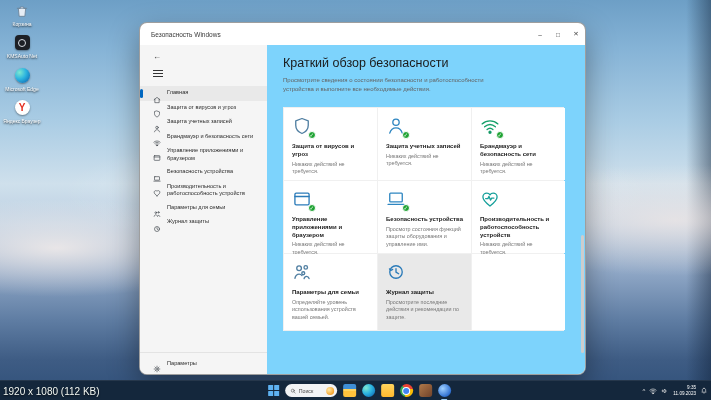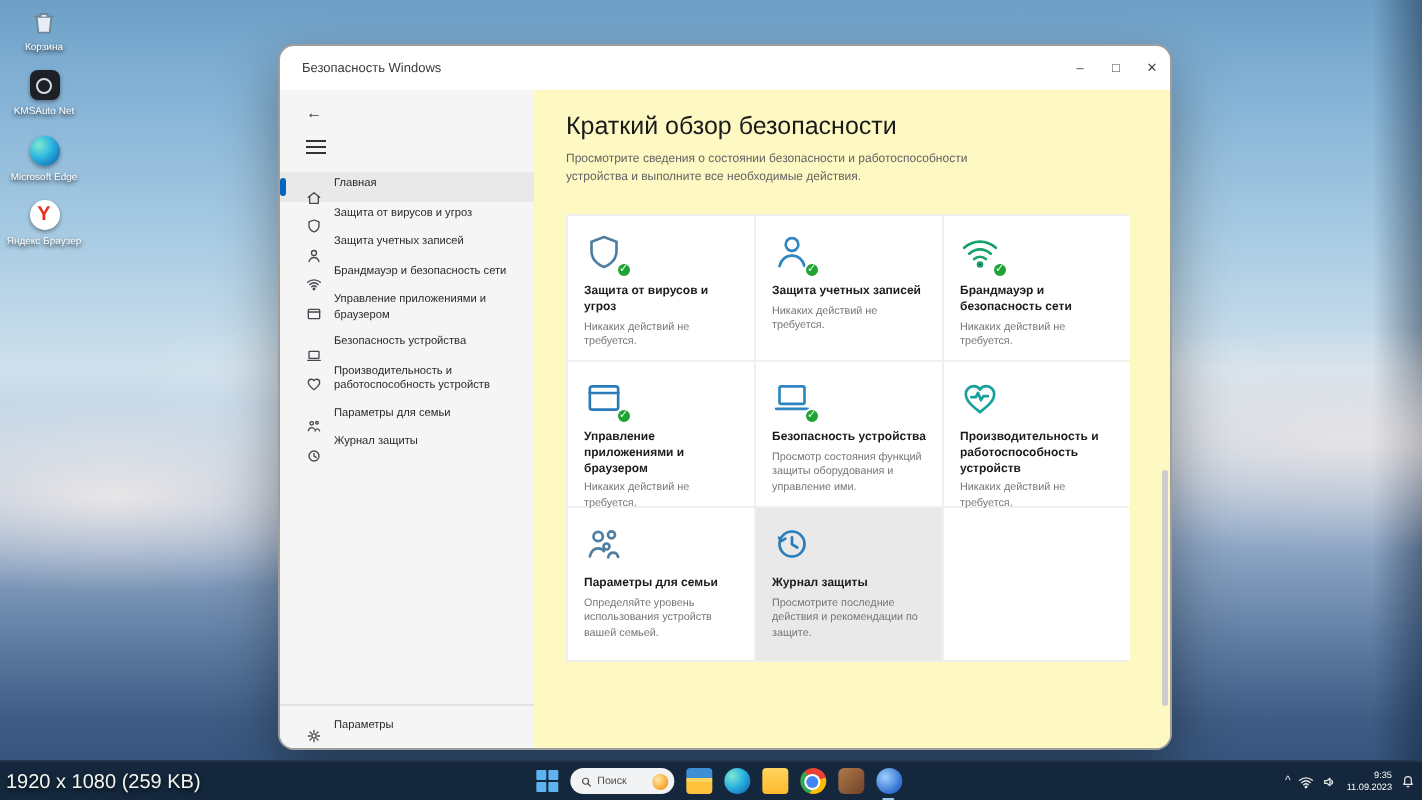--- a/index.html
+++ b/index.html
@@ -52,21 +52,21 @@
   .si .si-ico svg{ width:8px; height:8px; stroke:#43484e; }
   .si .si-label{ font-size:5.6px; color:#2a2a2a; line-height:1.35; }
   .si.sel{ background:#e9e9e9; }
   .si.sel::before{ content:""; position:absolute; left:0; top:3px; bottom:3px; width:2.5px; background:#0067c0; border-radius:2px; }
   .settings-row{ position:absolute; bottom:0; left:0; right:0; border-top:1px solid #e3e3e3; padding:6px 0 7px 13px; display:flex; align-items:center; }
   .settings-row .si-ico{ width:8px; height:8px; margin-right:6px; }
   .settings-row .si-ico svg{ width:8px; height:8px; stroke:#43484e; }
   .settings-row .si-label{ font-size:5.6px; color:#2a2a2a; }
 
   
-  .main{ flex:1; position:relative; background:#fef9c3; }
+  .main{ flex:1; position:relative; background:#7dd3fc; }
   .main h1{ font-size:12.5px; font-weight:400; color:#1a1a1a; margin:11px 0 0 16px; }
   .subtitle{ font-size:6px; color:#636363; line-height:1.5; width:225px; margin:6px 0 0 16px; }
   .tiles{ margin:13px 0 0 16px; width:281px; display:grid; grid-template-columns:93px 93px 93px; grid-template-rows:72px 72px 76px; background:#f0f0f0; gap:1px; border:1px solid #f0f0f0; }
   .tile{ background:#fff; padding:8px 8px 4px 8px; }
   .tile.hl{ background:#e9e9e9; }
   .tile-icon{ position:relative; width:22px; height:22px; margin-bottom:5px; }
   .tile-icon svg{ width:20px; height:20px; }
   .badge{ position:absolute; right:-2px; bottom:-1px; width:8.5px; height:8.5px; border-radius:50%; background:#1fa333; border:1px solid #fff; color:#fff; font-size:5.5px; line-height:7px; text-align:center; font-weight:bold; }
   .tile-title{ font-size:6px; font-weight:bold; color:#1b1b1b; line-height:1.3; margin-bottom:2px; }
   .tile-desc{ font-size:5.4px; color:#767676; line-height:1.4; }
@@ -385,13 +385,13 @@
       <div>9:35</div>
       <div>11.09.2023</div>
     </div>
     <svg viewBox="0 0 24 24" fill="none" stroke-width="1.8" stroke-linecap="round" stroke-linejoin="round">
         <path d="M12 4c-3 0-5 2.2-5 5v4l-1.5 2.5h13L17 13V9c0-2.8-2-5-5-5z"></path>
         <path d="M10.5 18.5a1.8 1.8 0 0 0 3 0"></path>
       </svg>
   </div>
 </div>
 
-<div class="size-caption">1920 x 1080 (259 KB)</div>
+<div class="size-caption">1920 x 1080 (112 KB)</div>
 
 </body></html>

